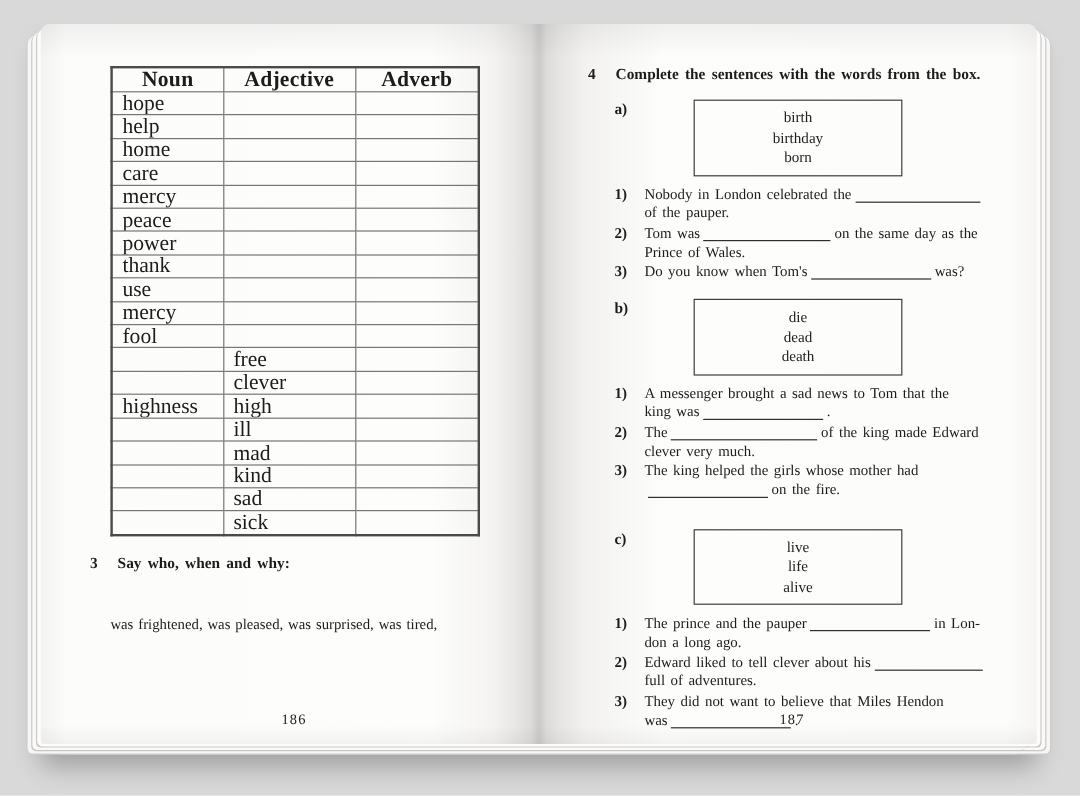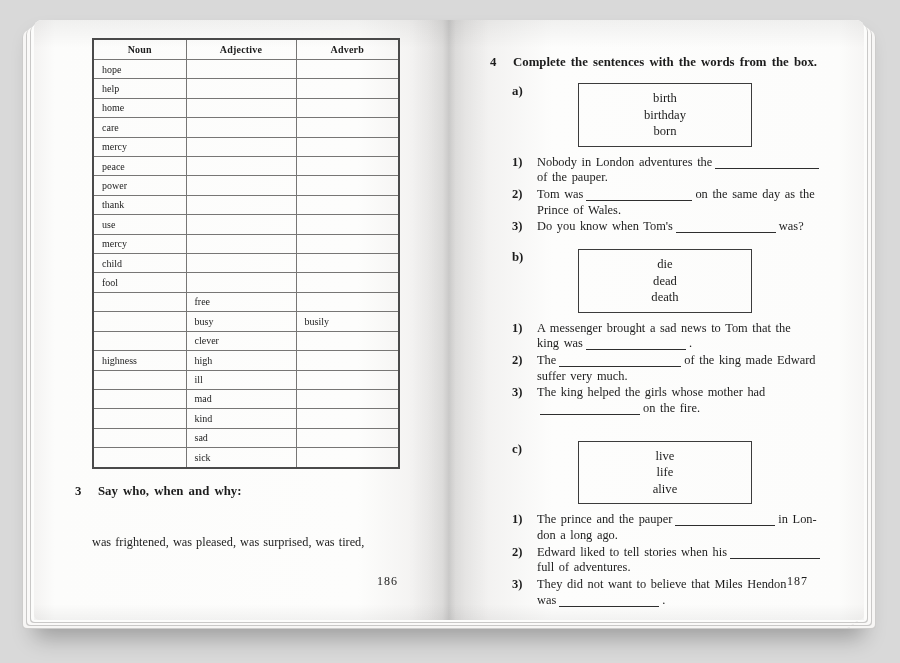--- a/index.html
+++ b/index.html
@@ -53,42 +53,42 @@
     position:absolute;left:0;top:0;width:100%;height:28px;pointer-events:none;
     border-radius:8px 8px 0 0;
     background:linear-gradient(to bottom,rgba(0,0,0,.05),rgba(0,0,0,0));
   }
   .bottom-shade{
     position:absolute;left:0;bottom:0;width:100%;height:16px;pointer-events:none;
     background:linear-gradient(to top,rgba(0,0,0,.045),rgba(0,0,0,0));
   }
   
   table.noun-table{
-    margin:18px 0 0 58px;width:306px;
+    margin:35px 0 0 58px;width:306px;
     border-collapse:collapse;table-layout:fixed;
     border:2px solid var(--rule-outer);
-    font-size:10px;
+    font-size:18px;
   }
   table.noun-table col.c1{width:93px;}
   table.noun-table col.c2{width:110px;}
   table.noun-table col.c3{width:103px;}
   table.noun-table th{
     border:1px solid var(--rule);font-weight:bold;text-align:center;
     padding:2px 4px;line-height:15px;letter-spacing:.2px;
   }
   table.noun-table td{
     border:1px solid var(--rule);padding:1.5px 8px;line-height:15.4px;height:18px;
     text-align:left;white-space:nowrap;overflow:hidden;
   }
   .ex3{margin:14px 0 0 41px;width:335px;}
   .ex-head{display:flex;font-weight:bold;font-size:12.8px;line-height:16px;word-spacing:2px;white-space:nowrap;}
   .ex-head .ex-num{width:23px;flex:0 0 auto;}
   .ex3-text{margin:8px 0 0 17px;width:318px;font-size:12.3px;line-height:15.7px;word-spacing:1px;}
   .ex3-text div{white-space:nowrap;margin-top:36px;}
-  .pagenum{position:absolute;bottom:31px;font-size:12px;letter-spacing:1px;text-align:right;}
+  .pagenum{position:absolute;bottom:13px;font-size:12px;letter-spacing:1px;text-align:center;}
   .pagenum-left{left:58px;width:306px;}
   .pagenum-right{left:63px;width:296px;}
   
   .ex4-heading{margin:34px 0 0 41px;}
   .sections{margin-left:63px;width:330px;}
   .section-row{display:flex;align-items:flex-start;margin-top:13px;}
   .slabel{font-weight:bold;font-size:12.8px;width:20px;flex:0 0 auto;line-height:16px;}
   .word-box{
     margin-left:46px;width:174px;border:1px solid #3c3c3c;
     padding:6px 4px;text-align:center;font-size:12.6px;line-height:16.5px;
@@ -172,38 +172,28 @@
             <td>use</td>
             <td>&nbsp;</td>
             <td>&nbsp;</td>
           </tr>
           <tr>
             <td>mercy</td>
             <td>&nbsp;</td>
             <td>&nbsp;</td>
           </tr>
           <tr>
-            <td>child</td>
-            <td>&nbsp;</td>
-            <td>&nbsp;</td>
-          </tr>
-          <tr>
             <td>fool</td>
             <td>&nbsp;</td>
             <td>&nbsp;</td>
           </tr>
           <tr>
             <td>&nbsp;</td>
             <td>free</td>
             <td>&nbsp;</td>
-          </tr>
-          <tr>
-            <td>&nbsp;</td>
-            <td>busy</td>
-            <td>busily</td>
           </tr>
           <tr>
             <td>&nbsp;</td>
             <td>clever</td>
             <td>&nbsp;</td>
           </tr>
           <tr>
             <td>highness</td>
             <td>high</td>
             <td>&nbsp;</td>
@@ -263,21 +253,21 @@
         <div class="word-box">
           <div>birth</div>
           <div>birthday</div>
           <div>born</div>
         </div>
       </div>
       <div class="items">
           <div class="item">
             <span class="inum">1)</span>
             <div class="itext">
-              <div class="iline"><span>Nobody in London adventures the</span><span class="blank" style="width: 104px;"></span></div>
+              <div class="iline"><span>Nobody in London celebrated the</span><span class="blank" style="width: 104px;"></span></div>
               <div class="iline"><span>of the pauper.</span></div>
             </div>
           </div>
           <div class="item">
             <span class="inum">2)</span>
             <div class="itext">
               <div class="iline"><span>Tom was</span><span class="blank" style="width: 106px;"></span><span>on the same day as the</span></div>
               <div class="iline"><span>Prince of Wales.</span></div>
             </div>
           </div>
@@ -302,21 +292,21 @@
             <span class="inum">1)</span>
             <div class="itext">
               <div class="iline"><span>A messenger brought a sad news to Tom that the</span></div>
               <div class="iline"><span>king was</span><span class="blank" style="width: 100px;"></span><span>.</span></div>
             </div>
           </div>
           <div class="item">
             <span class="inum">2)</span>
             <div class="itext">
               <div class="iline"><span>The</span><span class="blank" style="width: 122px;"></span><span>of the king made Edward</span></div>
-              <div class="iline"><span>suffer very much.</span></div>
+              <div class="iline"><span>clever very much.</span></div>
             </div>
           </div>
           <div class="item">
             <span class="inum">3)</span>
             <div class="itext">
               <div class="iline"><span>The king helped the girls whose mother had</span></div>
               <div class="iline"><span class="blank" style="width: 100px;"></span><span>on the fire.</span></div>
             </div>
           </div>
         </div>
@@ -333,21 +323,21 @@
           <div class="item">
             <span class="inum">1)</span>
             <div class="itext">
               <div class="iline"><span>The prince and the pauper</span><span class="blank" style="width: 100px;"></span><span>in Lon-</span></div>
               <div class="iline"><span>don a long ago.</span></div>
             </div>
           </div>
           <div class="item">
             <span class="inum">2)</span>
             <div class="itext">
-              <div class="iline"><span>Edward liked to tell stories when his</span><span class="blank" style="width: 90px;"></span></div>
+              <div class="iline"><span>Edward liked to tell clever about his</span><span class="blank" style="width: 90px;"></span></div>
               <div class="iline"><span>full of adventures.</span></div>
             </div>
           </div>
           <div class="item">
             <span class="inum">3)</span>
             <div class="itext">
               <div class="iline"><span>They did not want to believe that Miles Hendon</span></div>
               <div class="iline"><span>was</span><span class="blank" style="width: 100px;"></span><span>.</span></div>
             </div>
           </div>

